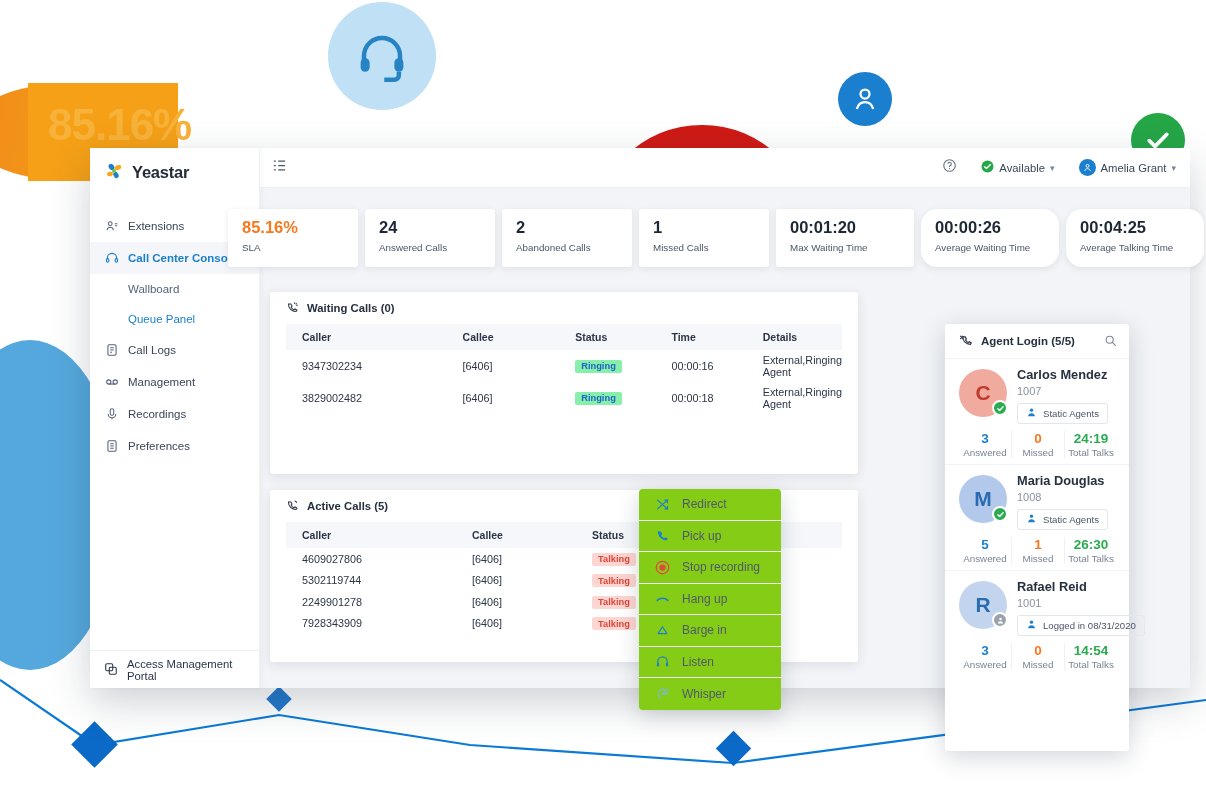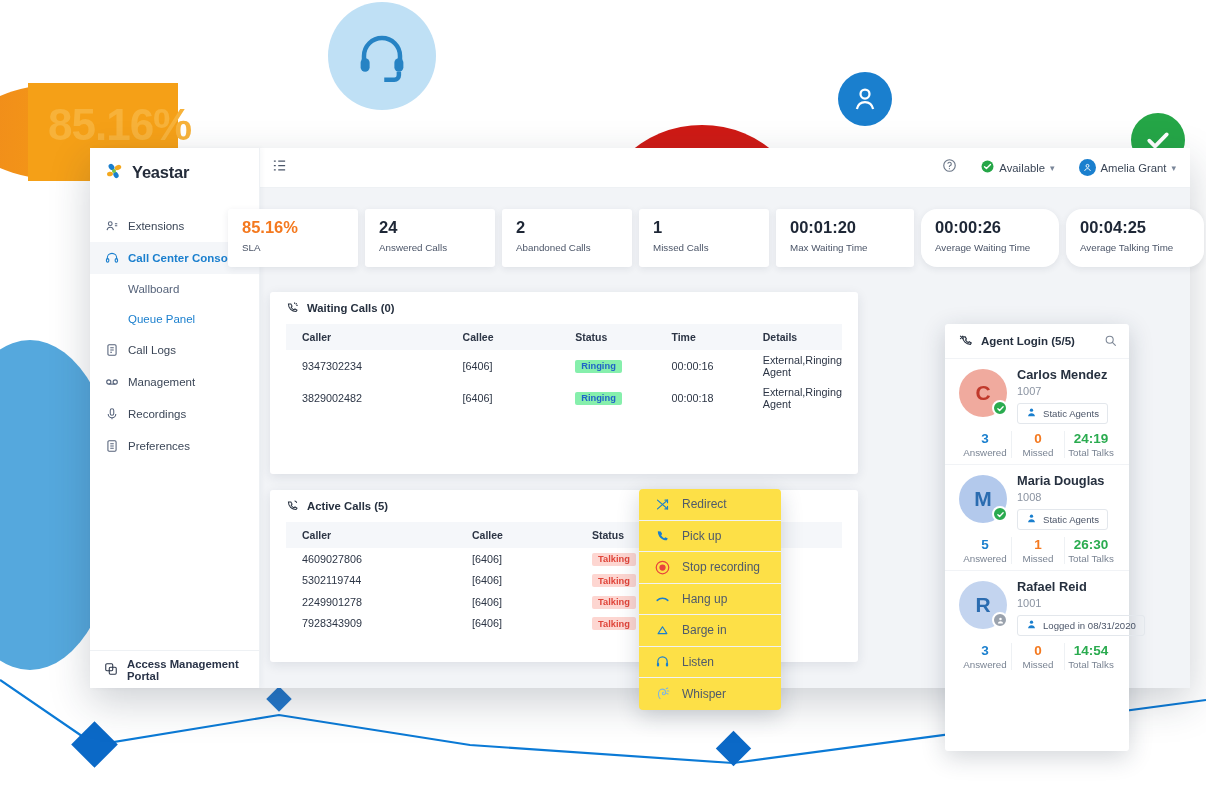--- a/index.html
+++ b/index.html
@@ -84,21 +84,21 @@
   .nav-item.active { background: #f4f6f9; color: #1a7fce; font-weight: 600; }
   .nav-sub {
     display:flex; align-items:center;
     height: 30px; padding-left: 38px; font-size: 11.5px; color: #56637a;
   }
   .nav-sub.sel { color: #1a7fce; }
   .sidebar-footer {
     position: absolute; bottom: 0; left: 0; right: 0; height: 38px;
     border-top: 1px solid #eef1f4;
     display: flex; align-items: center; gap: 9px; padding-left: 14px;
-    font-size: 11.3px; font-weight: 700; color: #2a3448;
+    font-size: 11.3px; font-weight: 400; color: #2a3448;
   }
 
   .topbar {
     position: absolute; left: 260px; top: 148px; right: 16px;
     height: 40px; background: #fff; display: flex; align-items: center;
     border-bottom: 1px solid #eef1f4;
     padding: 0 14px 0 12px;
   }
   .topbar-right { margin-left: auto; display: flex; align-items: center; gap: 24px; }
   .tb-item { display: flex; align-items: center; gap: 5px; font-size: 11.3px; color: #3b4657; }
@@ -155,21 +155,21 @@
   .badge {
     display: inline-block; font-size: 9.3px; font-weight: 700;
     padding: 1.5px 6px; border-radius: 2px;
   }
   .badge-ringing { background: #86efac; color: #1f63c8; }
   .badge-talking { background: #fdd6d1; color: #e0453a; }
 
   
   .ctx-menu {
     position: absolute; left: 639px; top: 489px; width: 142px;
-    background: #fde047; border-radius: 4px;
+    background: #84cc16; border-radius: 4px;
     box-shadow: 0 6px 22px rgba(30,44,64,.20);
     z-index: 12; overflow: hidden;
   }
   .ctx-item {
     display: flex; align-items: center; gap: 12px;
     height: 31.5px; padding-left: 16px; font-size: 12px; color: #4f5a6b;
     border-bottom: 1px solid #f0f2f5;
   }
   .ctx-item:last-child { border-bottom: none; }
   .ctx-ico { width: 15px; height: 15px; display:flex; align-items:center; justify-content:center; flex:none; }

